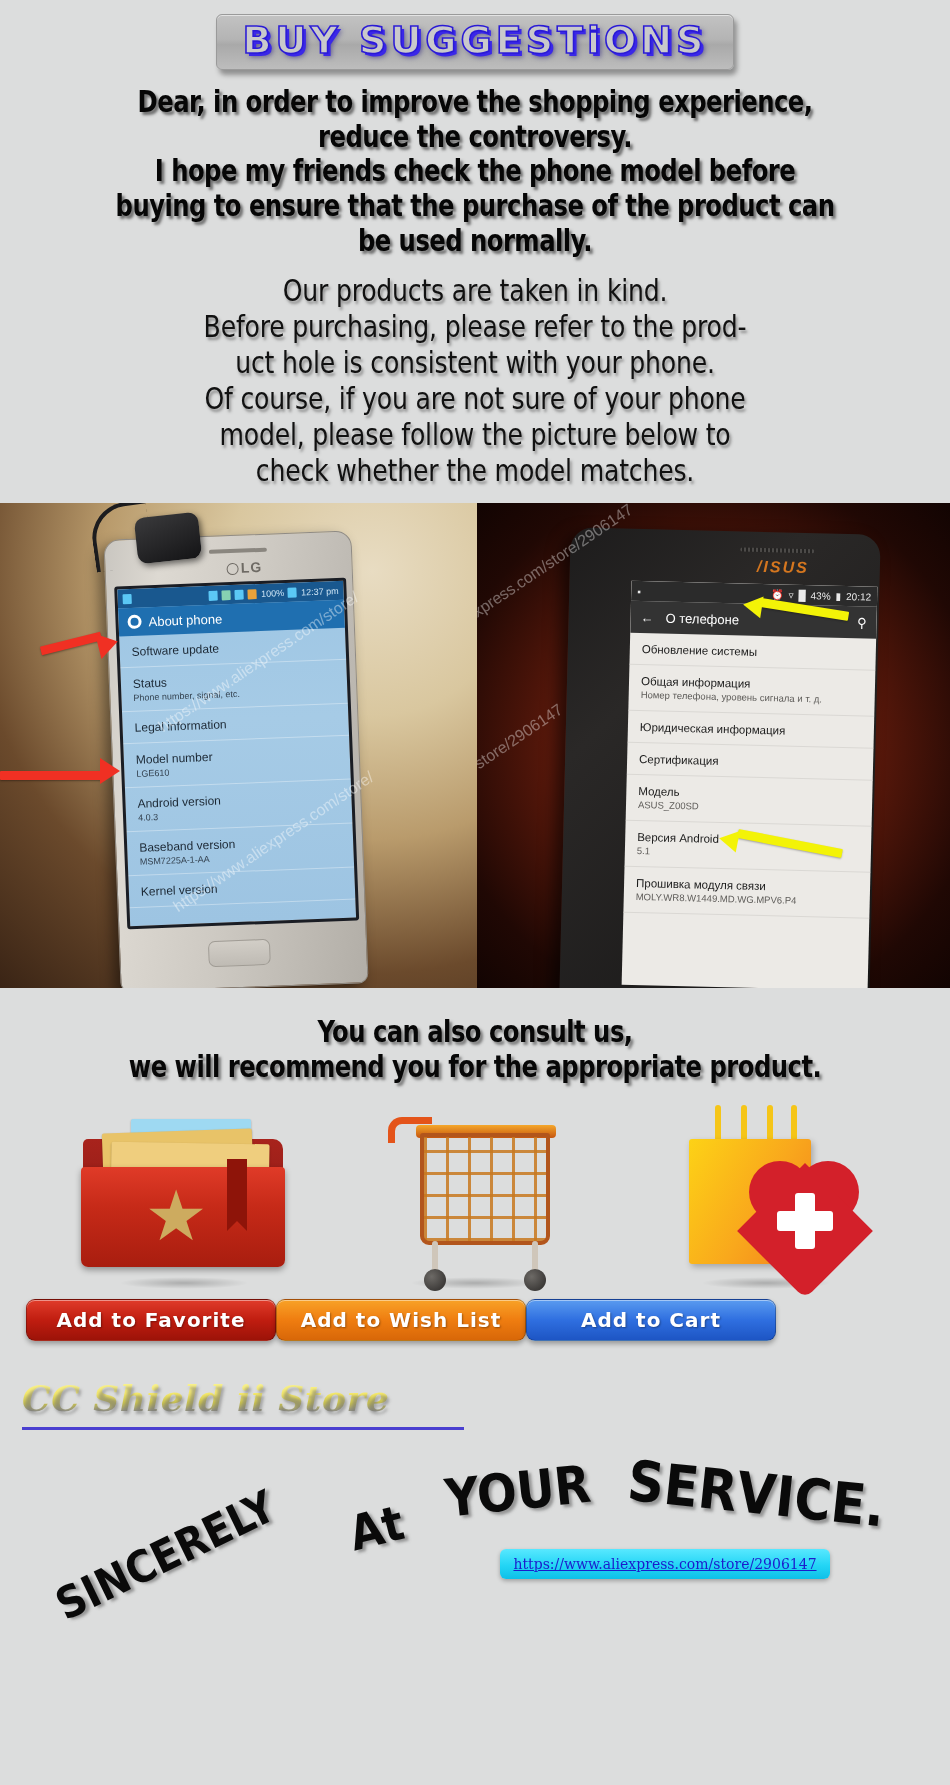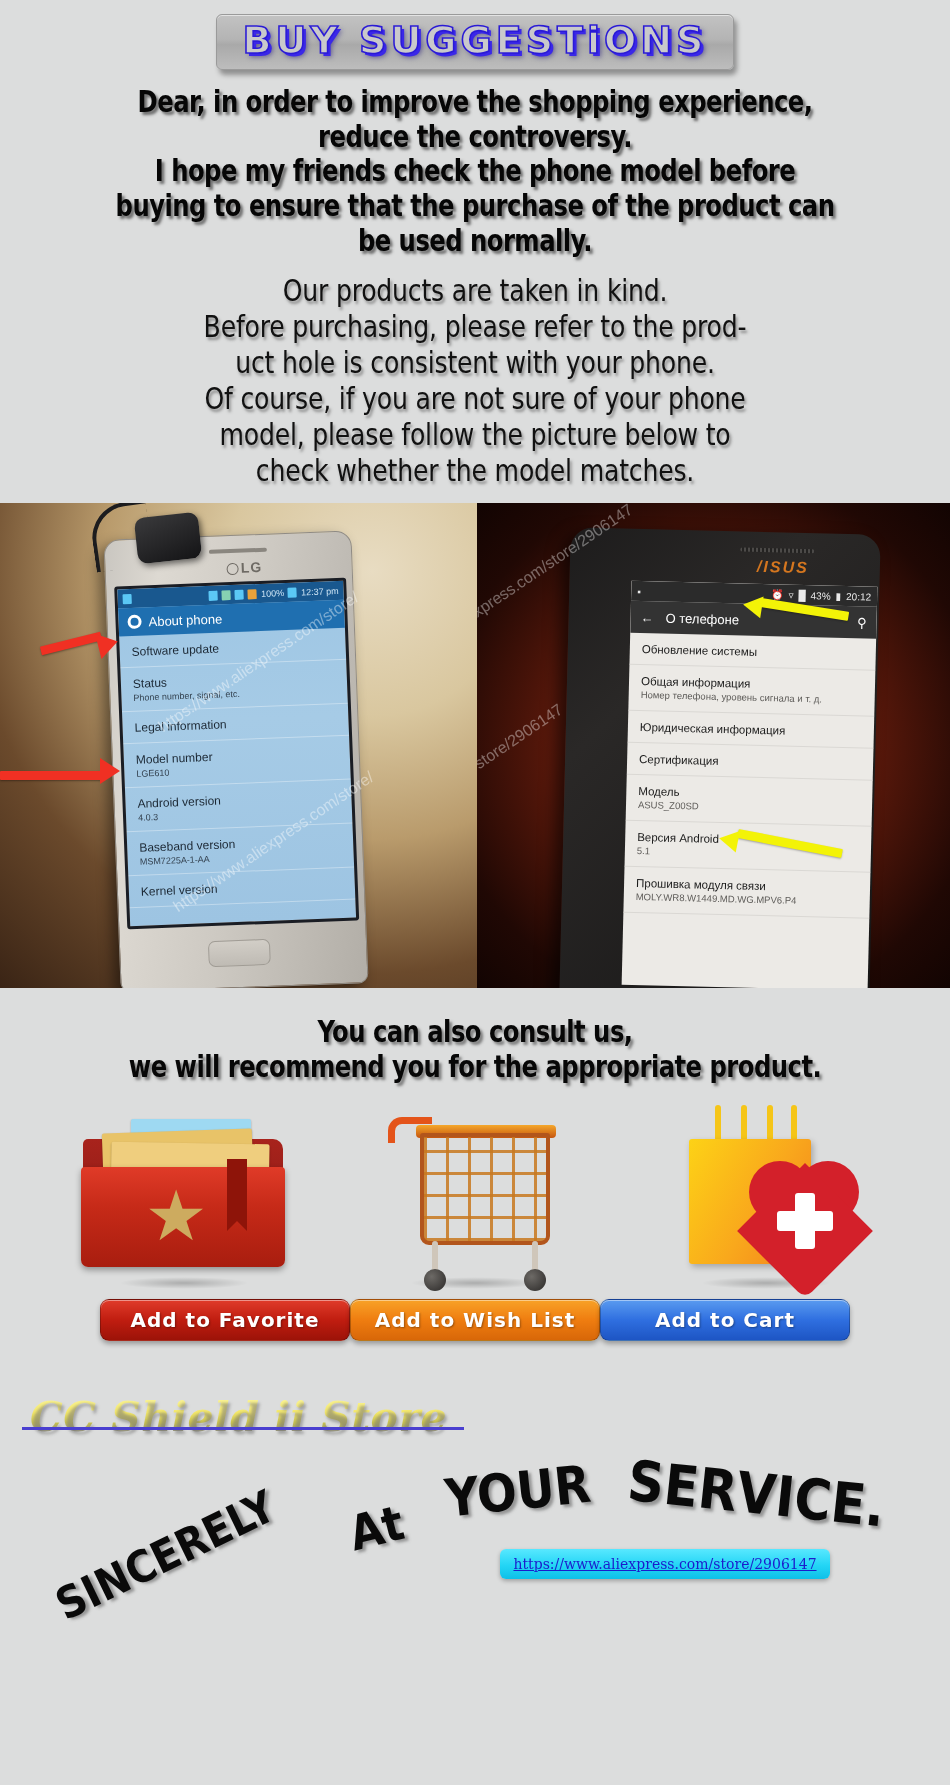--- a/index.html
+++ b/index.html
@@ -267,46 +267,45 @@
     background: #d3202a; transform: rotate(45deg); border-radius: 0 0 10px 0; }
   .heart .plus-v { position: absolute; left: 46px; top: 38px; width: 20px; height: 56px;
     background: #ffffff; border-radius: 3px; z-index: 3; }
   .heart .plus-h { position: absolute; left: 28px; top: 56px; width: 56px; height: 20px;
     background: #ffffff; border-radius: 3px; z-index: 3; }
   .shadow-ell { position: absolute; left: 60px; top: 168px; width: 130px; height: 12px;
     background: radial-gradient(ellipse at center, rgba(0,0,0,0.22), rgba(0,0,0,0) 70%);
     border-radius: 50%; }
 
   
-  .btn-row { display: flex; justify-content: center; align-items: center;
+  .btn-row { display: flex; justify-content: flex-start; align-items: center;
     padding: 10px 26px 0 26px; }
   .btn {
     width: 250px; height: 42px; border-radius: 9px;
     display: flex; align-items: center; justify-content: center;
     font-family: "DejaVu Sans", sans-serif; font-weight: bold; font-size: 20px;
     color: #ffffff; letter-spacing: 1px;
     box-shadow: 0 3px 5px rgba(0,0,0,0.3), inset 0 1px 0 rgba(255,255,255,0.45);
     text-shadow: 1px 1px 2px rgba(0,0,0,0.35);
     border: 1px solid rgba(0,0,0,0.25);
   }
   .btn.fav  { background: linear-gradient(180deg,#e03b2a 0%,#c01d10 50%,#9c1308 100%); }
   .btn.cart { background: linear-gradient(180deg,#5a9bf0 0%,#2f6fe0 50%,#1d55c4 100%); }
   .btn.wish { background: linear-gradient(180deg,#f8a227 0%,#ef7d10 50%,#d86708 100%); }
 
   
   .footer { position: relative; height: 240px; margin-top: 36px; }
   .store-name {
-    position: absolute; left: 22px; top: 16px;
+    position: absolute; left: 22px; top: 0px;
     font-family: "DejaVu Serif","Liberation Serif", serif;
-    font-style: italic; font-weight: bold; font-size: 41px;
+    font-style: italic; font-weight: bold; font-size: 36px;
     background: linear-gradient(180deg,#fdf9a8 0%,#f5e96a 40%,#c9c24e 62%,#5a5fb8 100%);
     -webkit-background-clip: text; background-clip: text; color: transparent;
     text-shadow: 2px 3px 3px rgba(120,120,120,0.55);
     letter-spacing: 0.5px;
-    margin-left: 8px;
   }
   .store-rule { position: absolute; left: 22px; top: 50px; width: 442px; height: 3px;
     background: #4a3fd0; }
   .sincerely {
     position: absolute; left: 18px; top: 78px; width: 780px; height: 130px;
   }
   .sincerely span {
     position: absolute;
     font-family: "DejaVu Sans Condensed","Liberation Sans Narrow","Liberation Sans", sans-serif;
     font-weight: 800; color: #0a0a0a;

